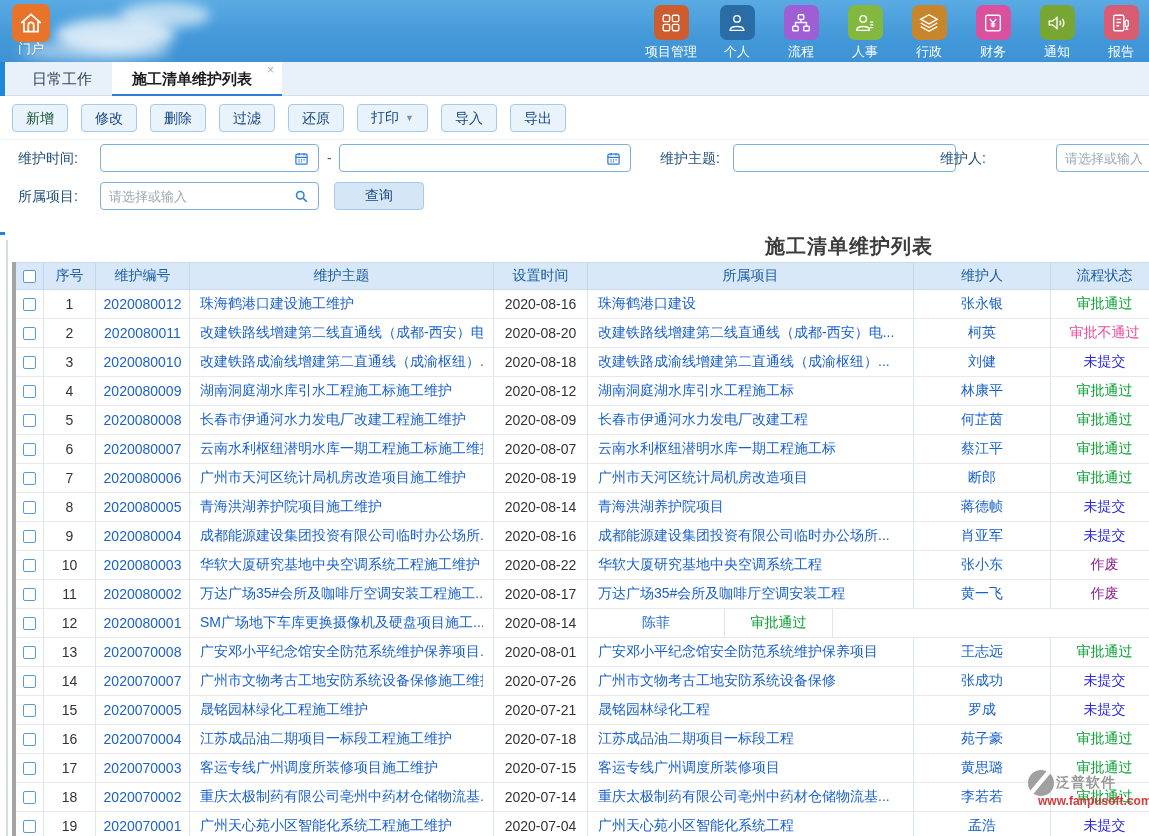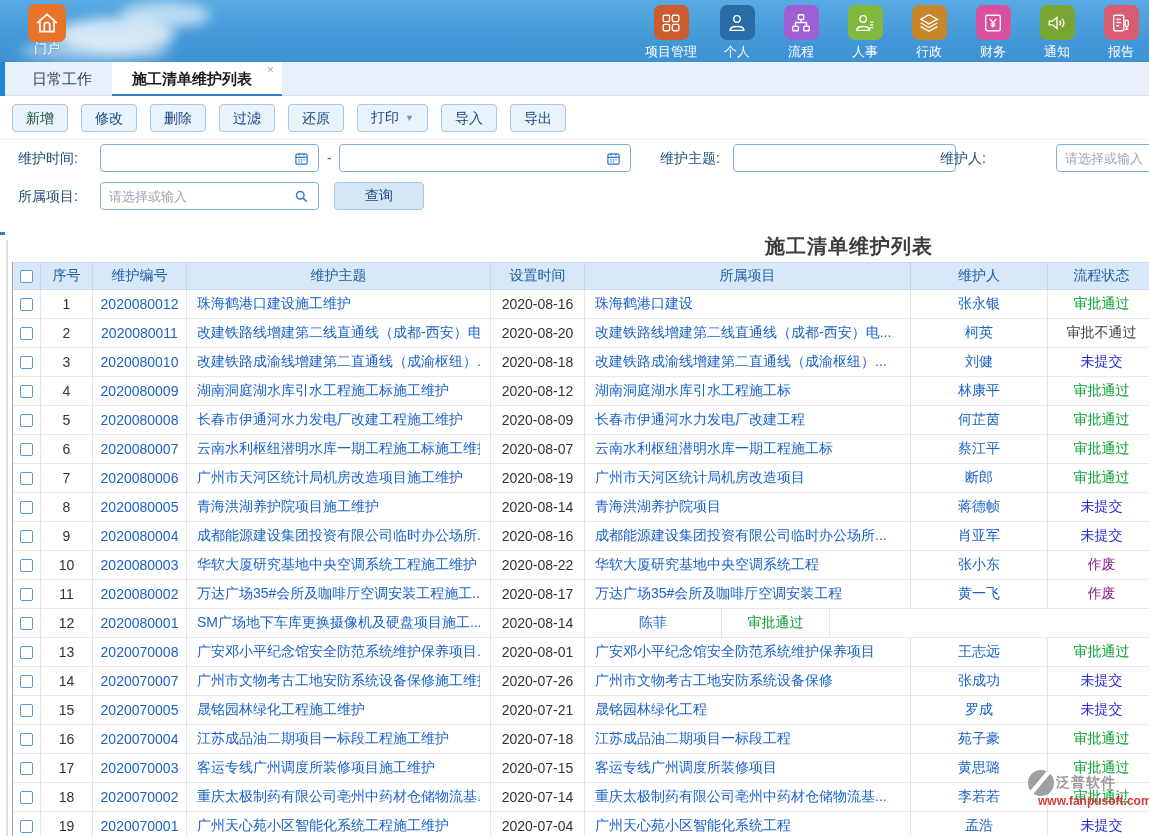--- a/index.html
+++ b/index.html
@@ -7,21 +7,21 @@
   body { position:relative; font-family:"Liberation Sans","DejaVu Sans",sans-serif; background:#fff; }
 
   
   .topbar { position:absolute; left:0; top:0; width:1149px; height:62px;
             background:linear-gradient(180deg,#5aabe3 0%,#4398d8 60%,#3f93d4 100%); overflow:hidden; }
   .cloud { position:absolute; background:rgba(255,255,255,.75); border-radius:50%; filter:blur(6px); }
   .cloud.c1 { left:55px; top:18px; width:120px; height:34px; }
   .cloud.c2 { left:120px; top:2px; width:90px; height:26px; opacity:.8; }
   .cloud.c3 { left:20px; top:40px; width:150px; height:22px; opacity:.6; }
 
-  .portal { position:absolute; left:12px; top:4px; display:flex; flex-direction:column; align-items:center; cursor:pointer;margin-left:16px; }
+  .portal { position:absolute; left:12px; top:4px; display:flex; flex-direction:column; align-items:center; cursor:pointer; }
   .portal-box { width:38px; height:38px; background:#e8742c; border-radius:7px; display:flex; align-items:center; justify-content:center; }
   .portal-label { color:#fff; font-size:13px; margin-top:-2px; text-shadow:0 1px 2px rgba(0,0,0,.25); }
 
   .nav { position:absolute; right:4px; top:5px; display:flex; gap:16px; }
   .nav-item { display:flex; flex-direction:column; align-items:center; min-width:48px; cursor:pointer; }
   .nav-icon { width:35px; height:35px; border-radius:7px; display:flex; align-items:center; justify-content:center; }
   .nav-label { color:#fff; font-size:13px; margin-top:3px; white-space:nowrap; }
 
   
   .tabbar { position:absolute; left:0; top:62px; width:1149px; height:34px; background:#e8f1f9;
@@ -53,40 +53,40 @@
   .fdash { position:absolute; color:#55616e; font-size:14px; line-height:28px; }
   .icon-btn { flex:0 0 auto; width:18px; height:18px; display:flex; align-items:center; justify-content:center; cursor:pointer; }
   .qbtn { position:absolute; height:28px; width:90px; background:#d5e6f6; border:1px solid #a6c9e8; border-radius:4px;
           color:#16457f; font-size:14px; cursor:pointer; }
 
   
   .grid-title { position:absolute; left:765px; top:233px; font-size:20px; font-weight:bold; color:#3c3c3c; letter-spacing:1px; }
 
   
   .grid { position:absolute; left:12px; top:262px; width:1137px; height:574px; overflow:hidden;
-          border-left:1px solid #a3a3a3; font-size:14px; }
+          border-left:4px solid #a3a3a3; font-size:14px; }
   .g-head { display:flex; height:28px; background:#d8e8f8; border-top:1px solid #c9daec; border-bottom:1px solid #c9daec; }
   .g-head .cell { color:#1c5fa0; }
   .g-row { display:flex; height:29px; background:#fff; border-bottom:1px solid #e9e9e9; }
   .cell { display:flex; align-items:center; justify-content:center; border-right:1px solid #dbe6f2;
           white-space:nowrap; overflow:hidden; }
   .g-head .cell { border-right:1px solid #c2d6ec; }
   .c-check  { width:28px;  flex:0 0 28px; }
   .c-no     { width:52px;  flex:0 0 52px; color:#333; }
   .c-code   { width:94px;  flex:0 0 94px; }
   .c-subj   { width:304px; flex:0 0 304px; justify-content:flex-start; padding:0 10px; }
   .c-time   { width:94px;  flex:0 0 94px; color:#333; }
   .c-proj   { width:326px; flex:0 0 326px; justify-content:flex-start; padding:0 10px; }
   .c-person { width:137px; flex:0 0 137px; }
   .c-status { width:108px; flex:0 0 108px; }
   .link { color:#1b62c8; text-decoration:none; cursor:pointer; overflow:hidden; text-overflow:clip; white-space:nowrap; }
   .cb { appearance:none; -webkit-appearance:none; width:13px; height:13px; border:1px solid #5a9bd5;
         border-radius:2px; background:#fff; cursor:pointer; }
   .st-approved    { color:#0aa032; }
-  .st-rejected    { color:#404040;font-family:Liberation Serif, serif; }
+  .st-rejected    { color:#ec4899;font-family:Liberation Serif, serif; }
   .st-unsubmitted { color:#2b2bdd; }
   .st-void        { color:#8a1f8a; }
 
   
   .watermark { position:absolute; left:1028px; top:770px; width:132px; z-index:9; pointer-events:none;
                display:flex; flex-direction:column; align-items:flex-start; }
   .wm-row { display:flex; align-items:center; gap:2px; }
   .wm-logo { width:26px; height:26px; border-radius:50%;
              background:linear-gradient(130deg,#909090 40%,#ffffff 42%,#ffffff 52%,#909090 54%); opacity:.85; }
   .wm-brand { font-size:14px; font-weight:bold; color:#8f8f8f; opacity:.9; letter-spacing:1px; }

